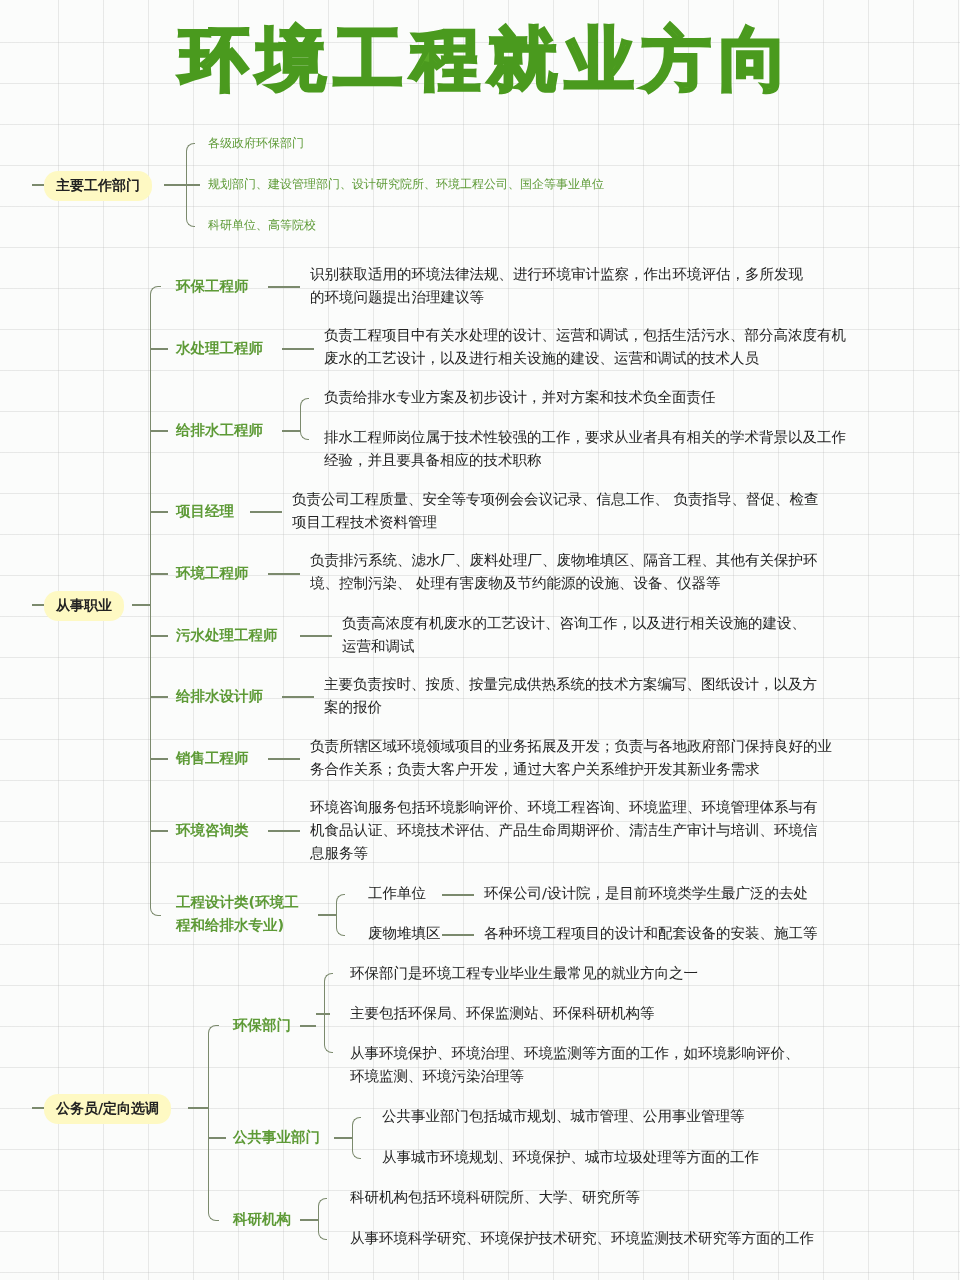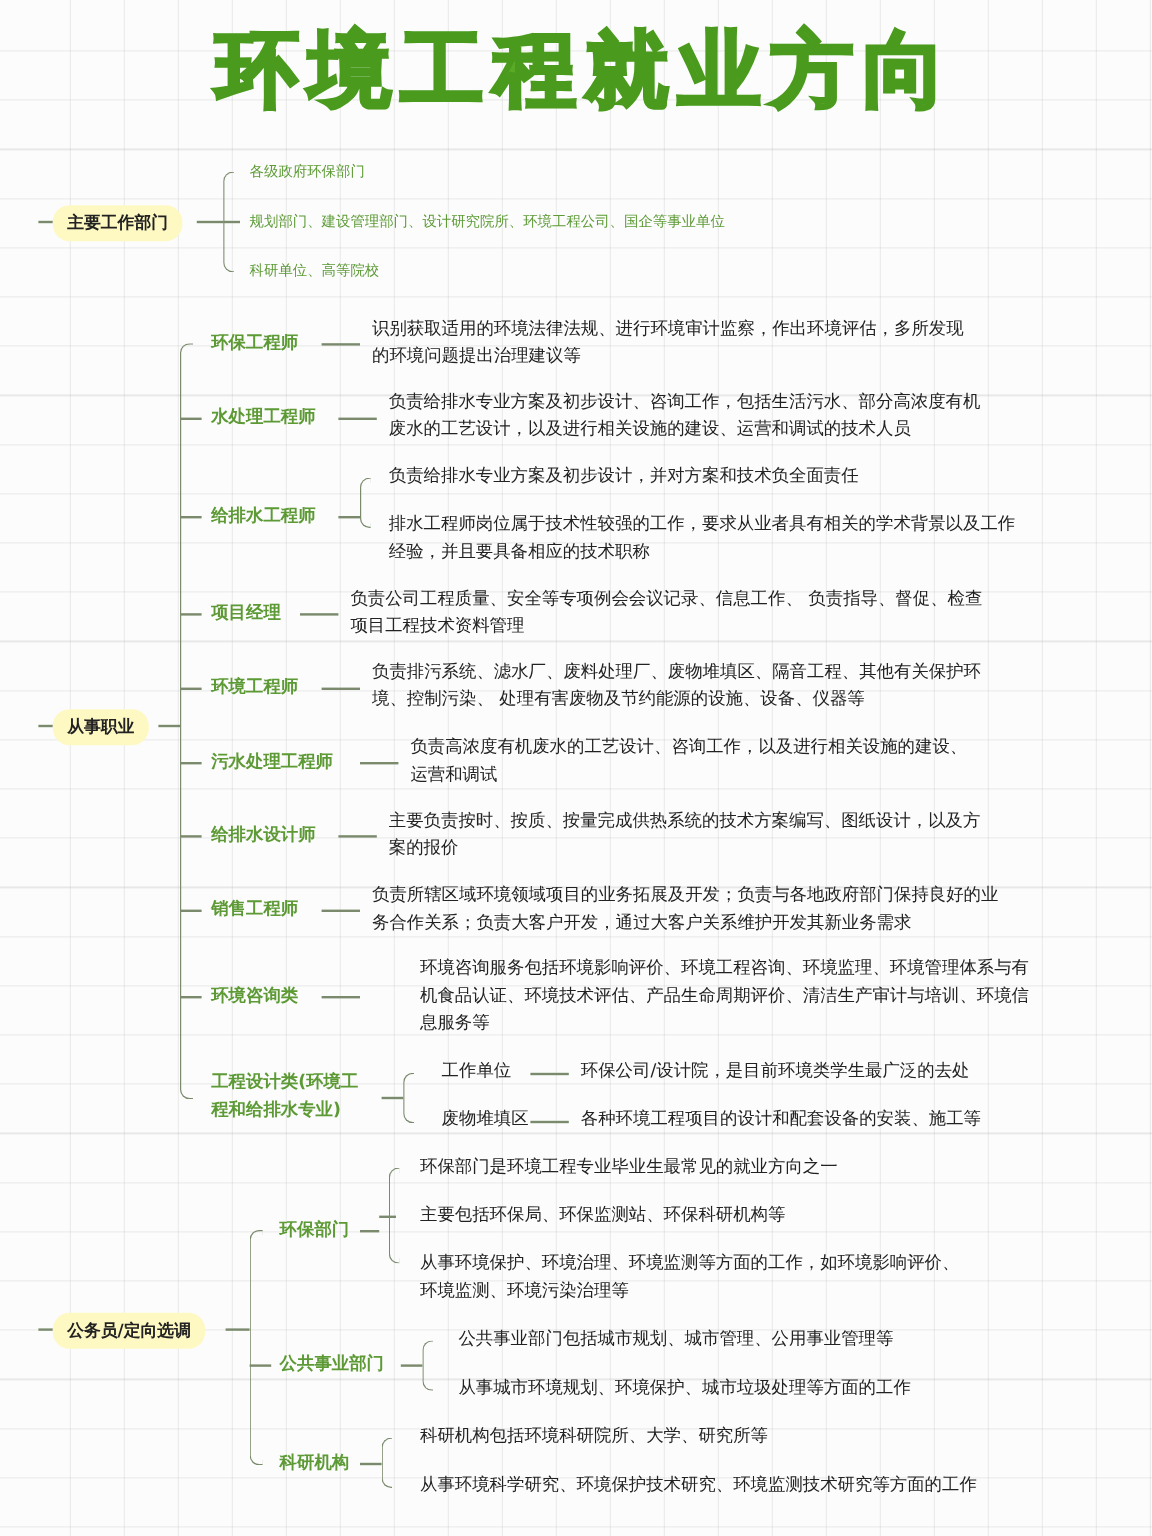--- a/index.html
+++ b/index.html
@@ -62,21 +62,21 @@
   <div class="ln h" style="left:240px;top:286px;width:32px;"></div>
   <div class="desc nw" style="left:282px;top:263px;">
     <div>识别获取适用的环境法律法规、进行环境审计监察，作出环境评估，多所发现</div>
     <div>的环境问题提出治理建议等</div>
   </div>
 
   <div class="ln h" style="left:122px;top:348px;width:18px;"></div>
   <div class="sub" style="left:148px;top:337px;">水处理工程师</div>
   <div class="ln h" style="left:254px;top:348px;width:32px;"></div>
   <div class="desc nw" style="left:296px;top:324px;">
-    <div>负责给排水专业方案及初步设计、咨询工作，包括生活污水、部分高浓度有机</div>
+    <div>负责工程项目中有关水处理的设计、运营和调试，包括生活污水、部分高浓度有机</div>
     <div>废水的工艺设计，以及进行相关设施的建设、运营和调试的技术人员</div>
   </div>
 
   <div class="ln h" style="left:122px;top:430px;width:18px;"></div>
   <div class="sub" style="left:148px;top:419px;">给排水工程师</div>
   <div class="ln h" style="left:254px;top:430px;width:18px;"></div>
   <div class="brace" style="left:272px;top:398px;height:40px;"></div>
   <div class="desc nw" style="left:296px;top:386px;">负责给排水专业方案及初步设计，并对方案和技术负全面责任</div>
   <div class="desc nw" style="left:296px;top:426px;">
     <div>排水工程师岗位属于技术性较强的工作，要求从业者具有相关的学术背景以及工作</div>
@@ -119,21 +119,21 @@
   <div class="sub" style="left:148px;top:747px;">销售工程师</div>
   <div class="ln h" style="left:240px;top:758px;width:32px;"></div>
   <div class="desc nw" style="left:282px;top:735px;">
     <div>负责所辖区域环境领域项目的业务拓展及开发；负责与各地政府部门保持良好的业</div>
     <div>务合作关系；负责大客户开发，通过大客户关系维护开发其新业务需求</div>
   </div>
 
   <div class="ln h" style="left:122px;top:830px;width:18px;"></div>
   <div class="sub" style="left:148px;top:819px;">环境咨询类</div>
   <div class="ln h" style="left:240px;top:830px;width:32px;"></div>
-  <div class="desc nw" style="left:282px;top:796px;margin-left:40px;">
+  <div class="desc nw" style="left:282px;top:796px;">
     <div>环境咨询服务包括环境影响评价、环境工程咨询、环境监理、环境管理体系与有</div>
     <div>机食品认证、环境技术评估、产品生命周期评价、清洁生产审计与培训、环境信</div>
     <div>息服务等</div>
   </div>
 
   <div class="sub" style="left:148px;top:891px;line-height:23px;">
     <div>工程设计类(环境工</div>
     <div>程和给排水专业)</div>
   </div>
   <div class="ln h" style="left:290px;top:914px;width:18px;"></div>

